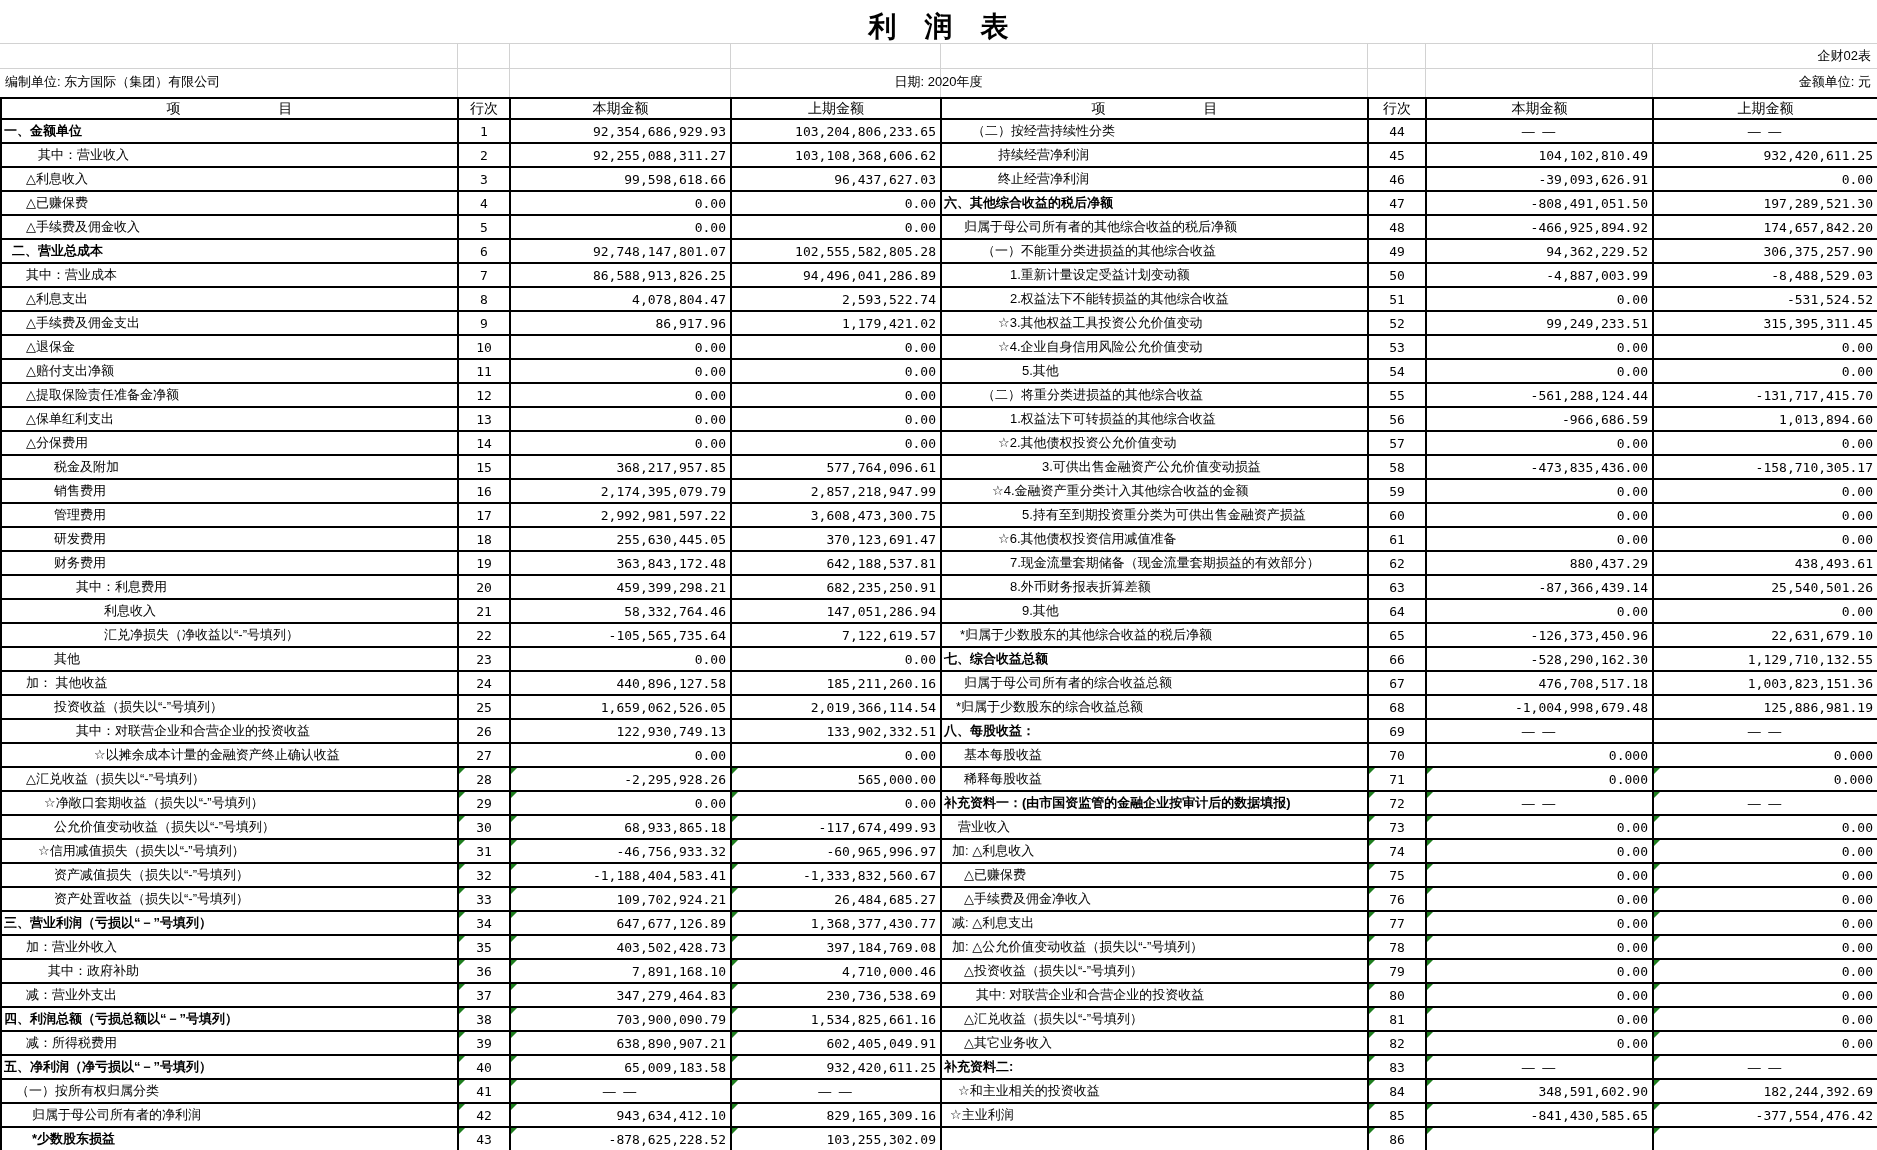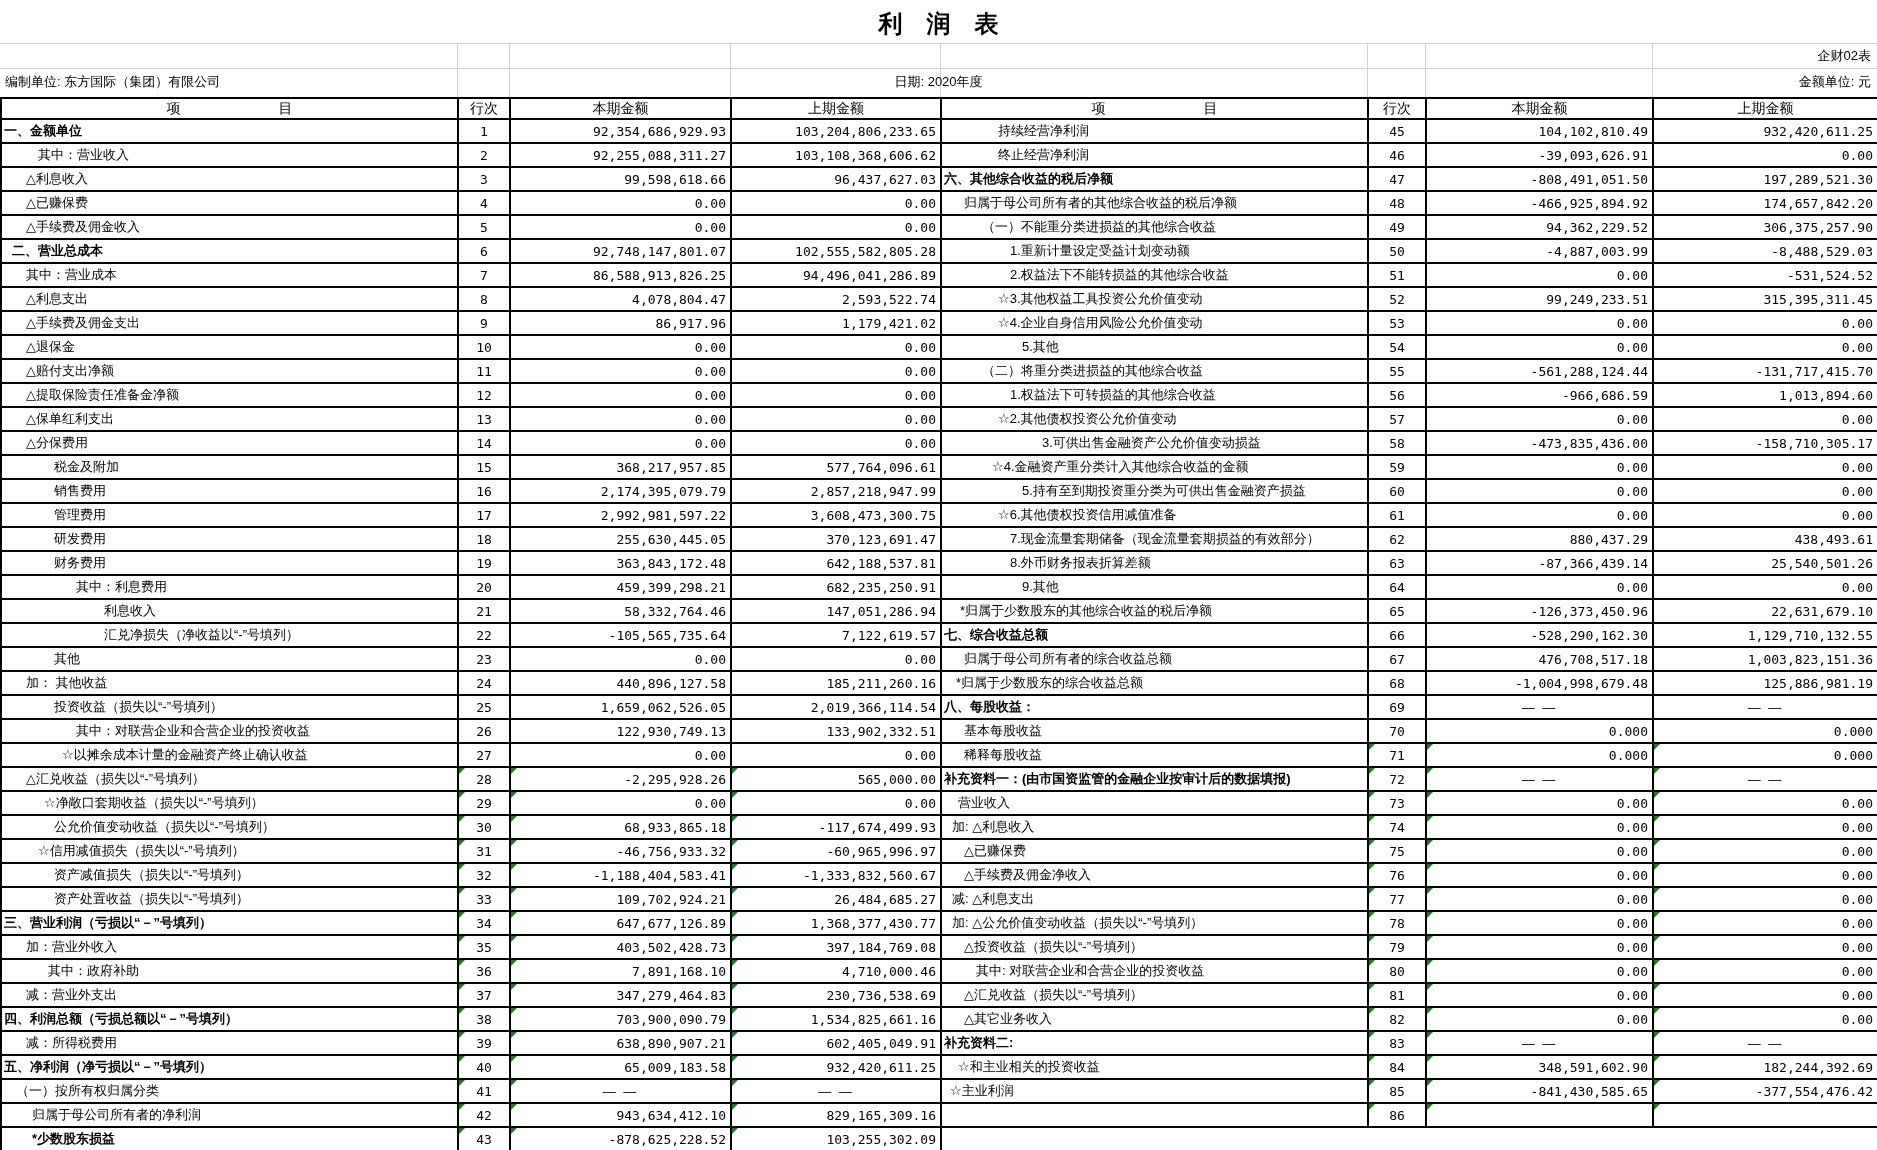--- a/index.html
+++ b/index.html
@@ -1,19 +1,19 @@
 <!DOCTYPE html>
 <html><head>
 <meta charset="utf-8">
 <style>
   html,body{margin:0;padding:0;background:#fff;}
   .page{position:relative;width:1877px;height:1150px;background:#fff;color:#000;
         font-family:"Liberation Sans","DejaVu Sans",sans-serif;overflow:hidden;}
   .title{position:absolute;top:8px;left:0;width:100%;text-align:center;
-         font-size:24px;font-weight:bold;font-family:"Liberation Serif","DejaVu Serif",serif;}
+         font-size:28px;font-weight:bold;font-family:"Liberation Serif","DejaVu Serif",serif;}
   .gl{position:absolute;background:#d2d2d2;}
   .gl.h{height:1px;left:0;width:1877px;}
   .gl.v{width:1px;top:43px;height:54px;}
   .form-code{position:absolute;top:47px;right:6px;font-size:13px;}
   .prep{position:absolute;top:73px;left:5px;font-size:13px;}
   .date{position:absolute;top:73px;left:0;width:100%;text-align:center;font-size:13px;}
   .unit{position:absolute;top:73px;right:6px;font-size:13px;}
   .tables{position:absolute;top:97px;left:0;display:flex;align-items:flex-start;}
   table{border-collapse:collapse;table-layout:fixed;}
   table.left{width:940px;}
@@ -219,21 +219,21 @@
             <td class="amt">1,659,062,526.05</td>
             <td class="amt">2,019,366,114.54</td>
           </tr>
           <tr>
             <td class="lbl" style="padding-left: 74px;">其中：对联营企业和合营企业的投资收益</td>
             <td class="num">26</td>
             <td class="amt">122,930,749.13</td>
             <td class="amt">133,902,332.51</td>
           </tr>
           <tr>
-            <td class="lbl" style="padding-left: 60px;">☆以摊余成本计量的金融资产终止确认收益</td>
+            <td class="lbl" style="padding-left: 92px;">☆以摊余成本计量的金融资产终止确认收益</td>
             <td class="num">27</td>
             <td class="amt">0.00</td>
             <td class="amt">0.00</td>
           </tr>
           <tr>
             <td class="lbl" style="padding-left: 24px;">△汇兑收益（损失以“-”号填列）</td>
             <td class="num mark">28</td>
             <td class="amt mark">-2,295,928.26</td>
             <td class="amt mark">565,000.00</td>
           </tr>
@@ -340,20 +340,26 @@
       <thead>
         <tr>
           <th>项　　　　　　　目</th>
           <th>行次</th>
           <th>本期金额</th>
           <th>上期金额</th>
         </tr>
       </thead>
       <tbody>
           <tr>
+            <td class="lbl" style="padding-left: 30px;">（二）按经营持续性分类</td>
+            <td class="num">44</td>
+            <td class="amt dash">— —</td>
+            <td class="amt dash">— —</td>
+          </tr>
+          <tr>
             <td class="lbl" style="padding-left: 56px;">持续经营净利润</td>
             <td class="num">45</td>
             <td class="amt">104,102,810.49</td>
             <td class="amt">932,420,611.25</td>
           </tr>
           <tr>
             <td class="lbl" style="padding-left: 56px;">终止经营净利润</td>
             <td class="num">46</td>
             <td class="amt">-39,093,626.91</td>
             <td class="amt">0.00</td>

